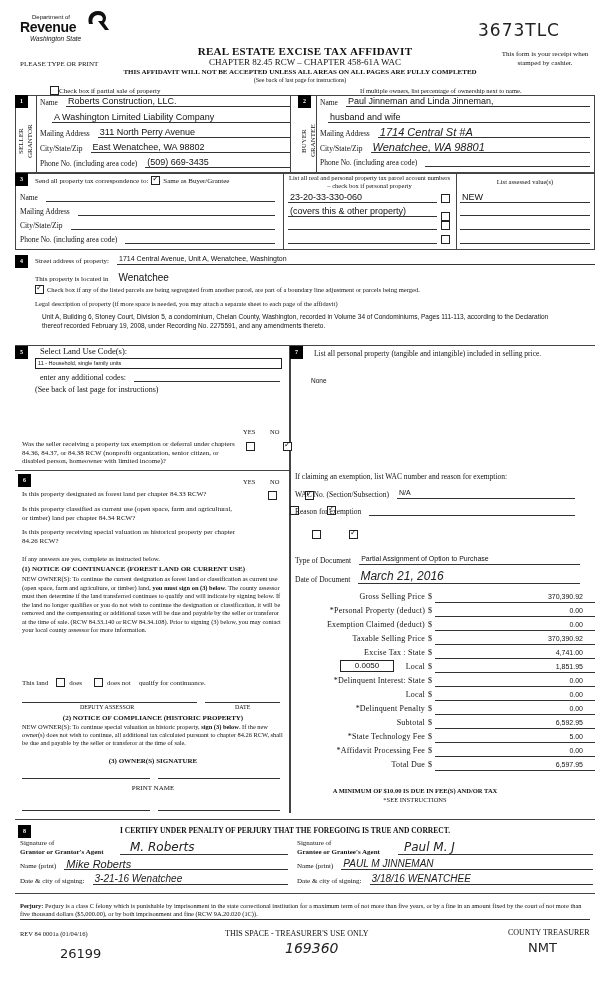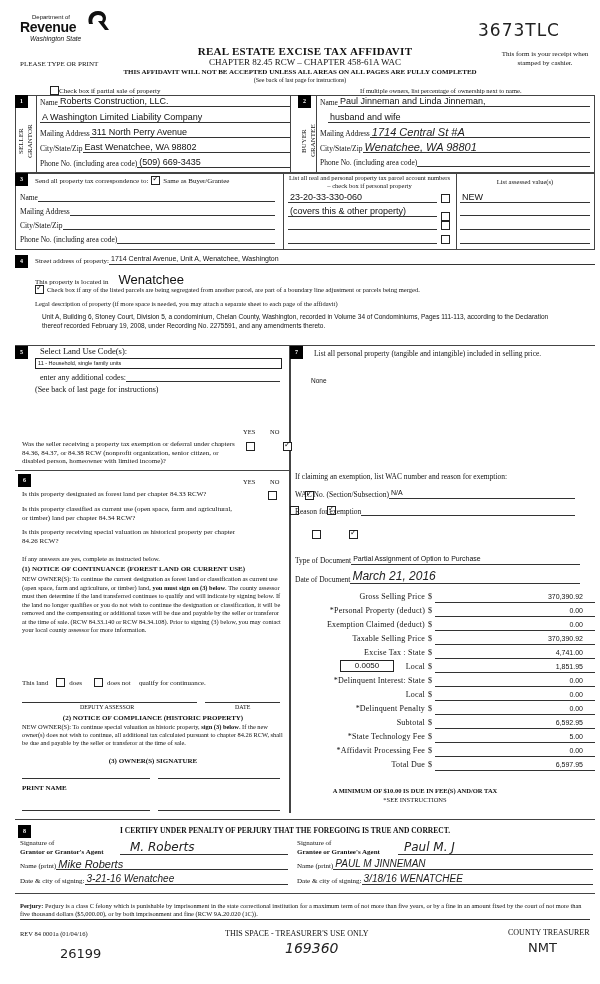--- a/index.html
+++ b/index.html
@@ -6,21 +6,21 @@
 body{width:600px;height:984px;background:#fff;font-family:"Liberation Serif",serif;color:#111;position:relative;overflow:hidden;font-size:8px}
 .abs{position:absolute}
 .sans{font-family:"Liberation Sans",sans-serif}
 .hand{font-family:"DejaVu Sans",sans-serif;font-style:italic;color:#222}
 .num{position:absolute;background:#000;color:#fff;font-size:6px;font-weight:bold;text-align:center;line-height:13px;width:13px;height:13px}
 .line{border-bottom:1px solid #333}
 .cb{display:inline-block;width:9px;height:9px;border:1px solid #222;vertical-align:middle;position:relative;background:#fff}
 .cb.on::after{content:"✓";position:absolute;left:0;top:-3px;font-size:8px;color:#111}
 .vlabel{position:absolute;writing-mode:vertical-rl;transform:rotate(180deg);font-size:7px;text-align:center;line-height:9px}
 .row{position:absolute;display:flex;align-items:flex-end;font-size:7.5px}
-.row .fill{flex:1;border-bottom:1px solid #333;margin-left:0;font-family:"Liberation Sans",sans-serif;font-size:9px;line-height:10px;padding-left:2px;min-height:10px}
+.row .fill{flex:1;border-bottom:1px solid #333;margin-left:8px;font-family:"Liberation Sans",sans-serif;font-size:9px;line-height:10px;padding-left:2px;min-height:10px}
 .amt{position:absolute;left:300px;width:295px;display:flex;align-items:flex-start;font-size:8px}
 .amt .lbl{width:125px;text-align:right;letter-spacing:.2px}
 .amt .dol{width:10px;text-align:center}
 .amt .val{flex:1;border-bottom:1px solid #333;text-align:right;font-family:"Liberation Sans",sans-serif;font-size:7px;padding-right:12px;line-height:10px}
 .box{position:absolute;border:1px solid #444}
 .q{position:absolute;font-size:7px;line-height:8.5px}
 </style>
 </head>
 <body>
 
@@ -51,21 +51,21 @@
 
 <div class="box" style="left:15px;top:95px;width:275px;height:78px;border-right:none"></div>
 <div class="num" style="left:15px;top:95px">1</div>
 <div class="vlabel" style="left:17px;top:112px;height:58px"><span>SELLER</span><br><span>GRANTOR</span></div>
 <div class="abs" style="left:36px;top:95px;width:1px;height:78px;background:#444"></div>
 <div class="row" style="left:40px;top:96px;width:250px">
     <span>Name</span>
     <span class="fill">Roberts Construction, LLC.</span>
   </div>
 <div class="row" style="left:40px;top:112px;width:250px">
-    <span class="fill" style="margin-left:0">A Washington Limited Liability Company</span>
+    <span class="fill" style="margin-left:12px">A Washington Limited Liability Company</span>
   </div>
 <div class="row" style="left:40px;top:127px;width:250px">
     <span>Mailing Address</span>
     <span class="fill">311 North Perry Avenue</span>
   </div>
 <div class="row" style="left:40px;top:142px;width:250px">
     <span>City/State/Zip</span>
     <span class="fill">East Wenatchee, WA  98802</span>
   </div>
 <div class="row" style="left:40px;top:157px;width:250px">
@@ -155,21 +155,21 @@
   </div>
 
 
 <div class="num" style="left:15px;top:255px">4</div>
 <div class="row" style="left:35px;top:254px;width:560px;font-size:7px">
     <span>Street address of property:</span>
     <span class="fill" style="font-size:7px">1714 Central Avenue, Unit A, Wenatchee, Washington</span>
   </div>
 <div class="abs" style="left:35px;top:272px;font-size:7px;display:flex;gap:10px;align-items:baseline">
   <span>This property is located in</span>
-  <span class="sans" style="font-size:13px">Wenatchee</span>
+  <span class="sans" style="font-size:10px">Wenatchee</span>
 </div>
 <div class="abs" style="left:35px;top:285px;font-size:6.5px;display:flex;align-items:center;gap:3px">
   <span class="cb on"></span>
   <span>Check box if any of the listed parcels are being segregated from another parcel, are part of a boundary line adjustment or parcels being merged.</span>
 </div>
 <div class="abs" style="left:35px;top:300px;font-size:6.5px">Legal description of property (if more space is needed, you may attach a separate sheet to each page of the affidavit)</div>
 <div class="abs sans" style="left:42px;top:313px;width:520px;font-size:6.5px;line-height:8.5px">Unit A, Building 6, Stoney Court, Division 5, a condominium, Chelan County, Washington, recorded in Volume 34 of Condominiums, Pages 111-113, according to the Declaration thereof recorded February 19, 2008, under Recording No. 2275591, and any amendments thereto.</div>
 
 
 <div class="box" style="left:15px;top:345px;width:275px;height:468px;border-left:none;border-bottom:none"></div>
@@ -215,21 +215,21 @@
 </div>
 <div class="abs line" style="left:22px;top:702px;width:175px"></div>
 <div class="abs line" style="left:205px;top:702px;width:75px"></div>
 <div class="abs" style="left:80px;top:704px;font-size:6px">DEPUTY ASSESSOR</div>
 <div class="abs" style="left:235px;top:704px;font-size:6px">DATE</div>
 <div class="abs" style="left:22px;top:714px;width:262px;text-align:center;font-size:7px;font-weight:bold">(2) NOTICE OF COMPLIANCE (HISTORIC PROPERTY)</div>
 <div class="q" style="left:22px;top:723px;width:262px;font-size:6.4px;line-height:8px"><span>NEW OWNER(S): To continue special valuation as historic property,</span> <b>sign (3) below</b><span>. If the new owner(s) does not wish to continue, all additional tax calculated pursuant to chapter 84.26 RCW, shall be due and payable by the seller or transferor at the time of sale.</span></div>
 <div class="abs" style="left:22px;top:757px;width:262px;text-align:center;font-size:7px;font-weight:bold">(3)  OWNER(S) SIGNATURE</div>
 <div class="abs line" style="left:22px;top:778px;width:128px"></div>
 <div class="abs line" style="left:158px;top:778px;width:122px"></div>
-<div class="abs" style="left:22px;top:784px;width:262px;font-size:7px;font-weight:bold">PRINT NAME</div>
+<div class="abs" style="left:22px;top:784px;width:262px;text-align:center;font-size:7px;font-weight:normal">PRINT NAME</div>
 <div class="abs line" style="left:22px;top:810px;width:128px"></div>
 <div class="abs line" style="left:158px;top:810px;width:122px"></div>
 
 
 <div class="num" style="left:290px;top:346px">7</div>
 <div class="abs" style="left:306px;top:348px;width:280px;font-size:7.5px;line-height:12px;text-indent:8px">List all  personal property (tangible and intangible) included in selling price.</div>
 <div class="abs sans" style="left:311px;top:377px;font-size:6.5px">None</div>
 <div class="abs" style="left:295px;top:472px;font-size:7.5px">If claiming an exemption, list WAC number and reason for exemption:</div>
 <div class="row" style="left:295px;top:488px;width:280px;font-size:7.5px">
     <span>WAC No. (Section/Subsection)</span>

